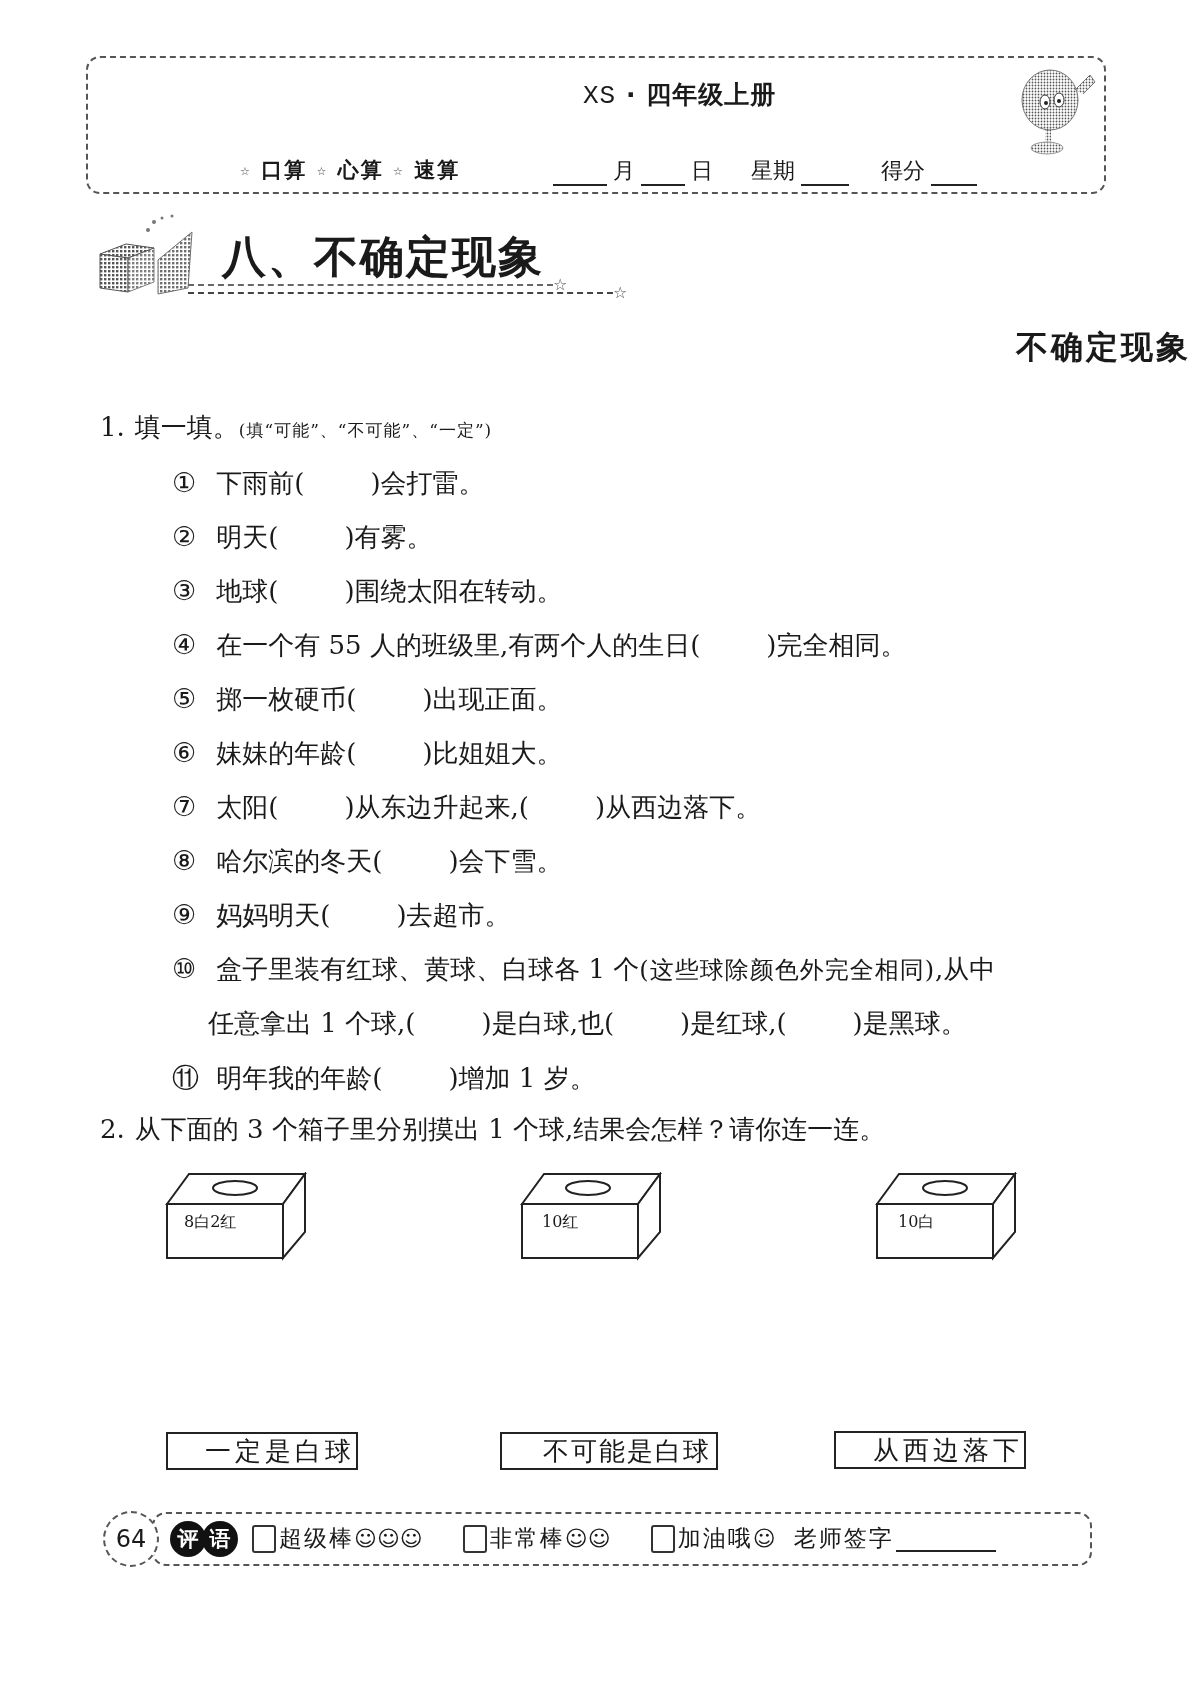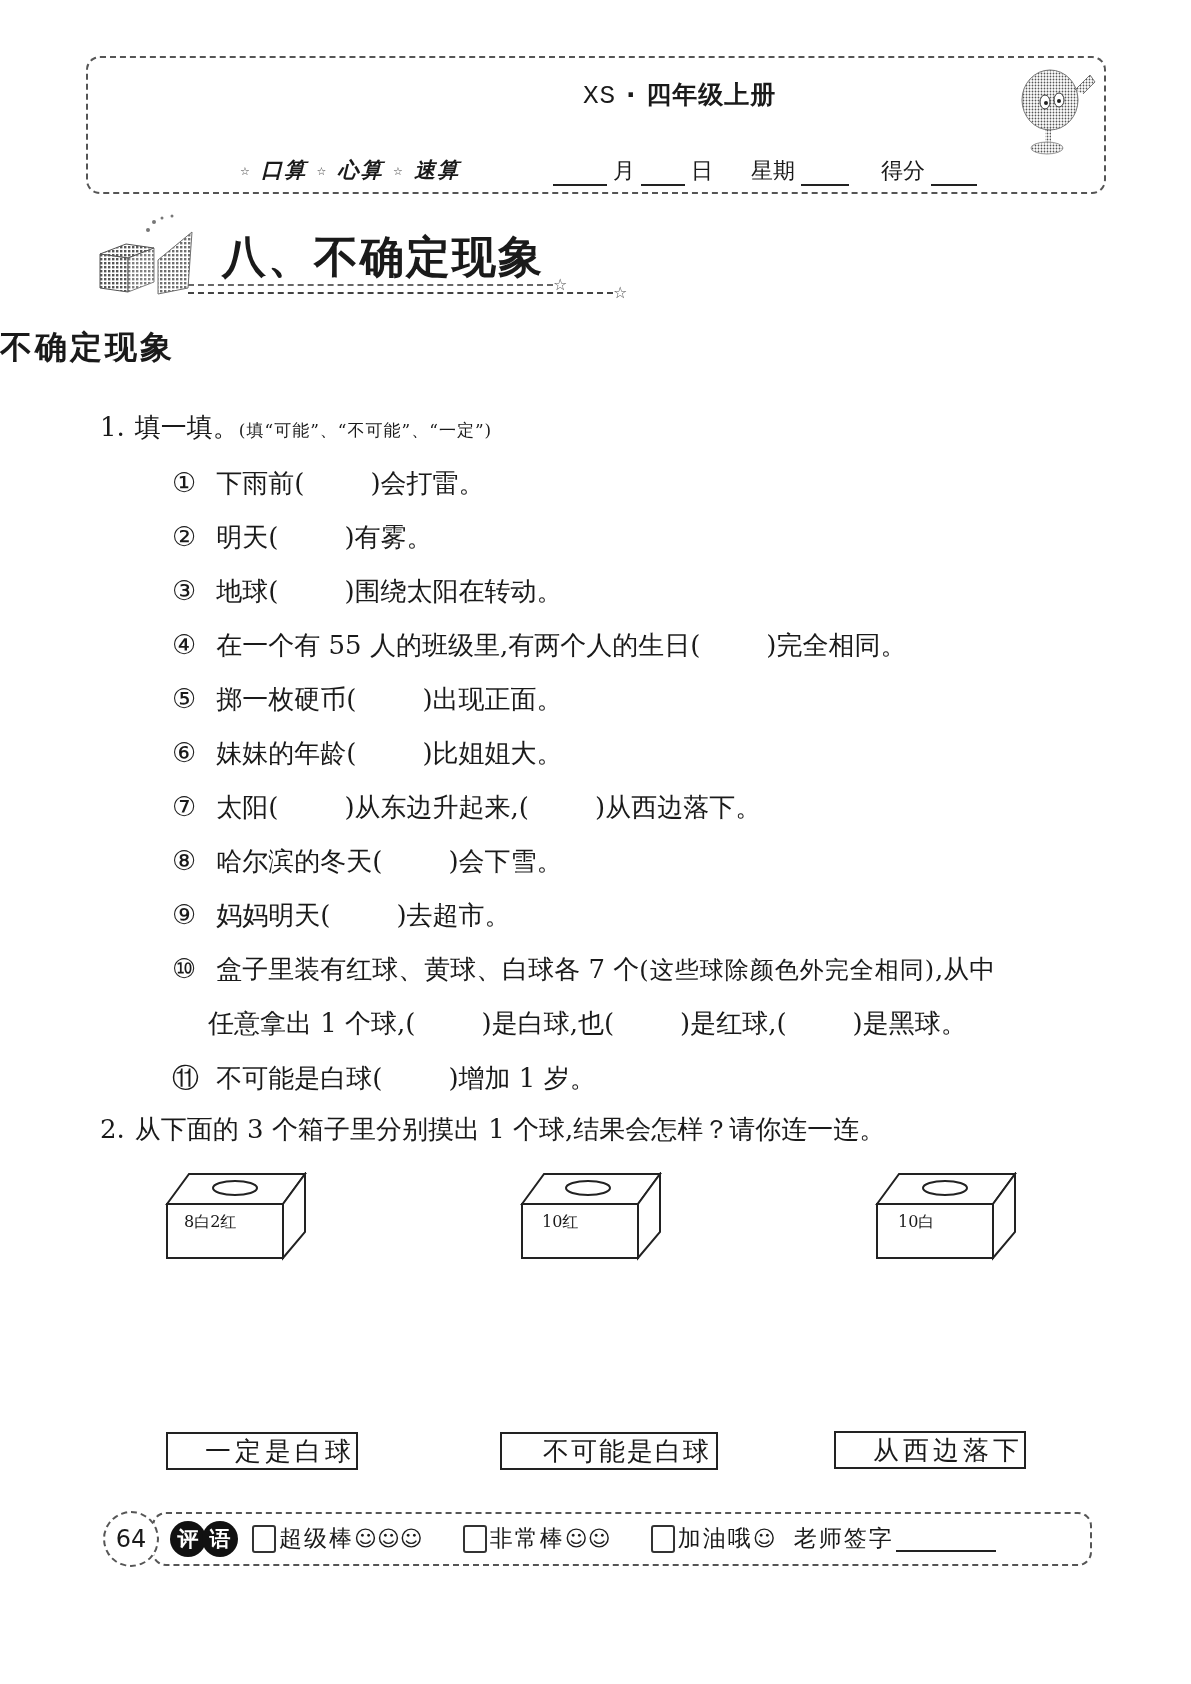--- a/index.html
+++ b/index.html
@@ -6,36 +6,36 @@
     body { width: 1191px; height: 1684px; position: relative; overflow: hidden;
            font-family: "DejaVu Serif", "Liberation Serif", serif; color: #1a1a1a; }
 
     
     .header-box { position: absolute; left: 86px; top: 56px; width: 1020px; height: 138px;
                   border: 2px dashed #555; border-radius: 14px; box-sizing: border-box; }
     .header-title { position: absolute; left: 583px; top: 78px; font-size: 25px; font-weight: bold;
                     font-family: "DejaVu Sans", sans-serif; letter-spacing: 1px; }
     .header-title .xs { font-family: Liberation Mono, monospace; font-weight: normal; font-size: 26px; }
     .header-sub { position: absolute; left: 240px; top: 156px; font-size: 21px; font-weight: bold;
-                  font-family: "DejaVu Sans", sans-serif; letter-spacing: 2px; font-style: italic; }
+                  font-family: "DejaVu Sans", sans-serif; letter-spacing: 2px; }
     .header-sub .star { font-size: 11px; vertical-align: middle; color: #444; font-weight: normal; }
     .header-fields { position: absolute; left: 553px; top: 156px; font-size: 22px;
                      font-family: "DejaVu Sans", sans-serif; display: flex; gap: 6px; align-items: flex-end; }
     .blank { display: inline-block; border-bottom: 2px solid #222; height: 20px; }
     .mascot { position: absolute; left: 995px; top: 60px; width: 110px; height: 100px; }
 
     
     .chapter-icon { position: absolute; left: 96px; top: 210px; width: 120px; height: 90px; }
     .chapter-title { position: absolute; left: 222px; top: 228px; font-size: 44px; font-weight: bold;
                      font-family: "DejaVu Serif", serif; letter-spacing: 2px; }
     .chapter-line1 { position: absolute; left: 188px; top: 284px; width: 365px; border-top: 2px dashed #666; }
     .chapter-line2 { position: absolute; left: 188px; top: 292px; width: 425px; border-top: 2px dashed #444; }
     .star-deco { position: absolute; font-size: 16px; color: #555; font-family: "DejaVu Sans", sans-serif; }
 
-    .section-title { position: absolute; left: 0; width: 1191px; top: 326px; text-align: left;
+    .section-title { position: absolute; left: 0; width: 1191px; top: 326px; text-align: right;
                      font-size: 32px; font-weight: bold; font-family: "DejaVu Sans", sans-serif; letter-spacing: 3px; }
 
     
     .q { position: absolute; font-size: 26px; line-height: 1.2; white-space: nowrap; }
     .q .num { margin-right: 10px; }
     .q .hint { font-size: 17px; letter-spacing: 1px; }
     .item { position: absolute; left: 140px; font-size: 26px; white-space: nowrap; margin-left: 32px; }
     .item .circ { display: inline-block; width: 36px; font-family: "DejaVu Sans", sans-serif; font-size: 27px; }
     .paren { display: inline-block; }
     .small { font-size: 24px; letter-spacing: 1px; }
@@ -168,28 +168,28 @@
 <div class="item" style="top:844px">
   <span class="circ">⑧</span>
   <span>哈尔滨的冬天(</span><span class="paren" style="width:66px"></span><span>)会下雪。</span>
 </div>
 <div class="item" style="top:898px">
   <span class="circ">⑨</span>
   <span>妈妈明天(</span><span class="paren" style="width:66px"></span><span>)去超市。</span>
 </div>
 <div class="item" style="top:952px">
   <span class="circ">⑩</span>
-  <span>盒子里装有红球、黄球、白球各 7 个</span><span class="small">(这些球除颜色外完全相同)</span><span>,从中</span>
+  <span>盒子里装有红球、黄球、白球各 1 个</span><span class="small">(这些球除颜色外完全相同)</span><span>,从中</span>
 </div>
 <div class="item" style="top:1006px;left:176px">
   <span>任意拿出 1 个球,(</span><span class="paren" style="width:66px"></span><span>)是白球,也(</span><span class="paren" style="width:66px"></span><span>)是红球,(</span><span class="paren" style="width:66px"></span><span>)是黑球。</span>
 </div>
 <div class="item" style="top:1060px">
   <span class="circ">⑪</span>
-  <span>不可能是白球(</span><span class="paren" style="width:66px"></span><span>)增加 1 岁。</span>
+  <span>明年我的年龄(</span><span class="paren" style="width:66px"></span><span>)增加 1 岁。</span>
 </div>
 
 <div class="q" style="left:100px;top:1114px">
   <span class="num">2.</span><span>从下面的 3 个箱子里分别摸出 1 个球,结果会怎样？请你连一连。</span>
 </div>
 
 <svg class="box3d" style="left:165px;top:1172px" viewBox="0 0 145 90">
   <polygon points="2,32 24,2 140,2 118,32" fill="#fff" stroke="#222" stroke-width="2"></polygon>
   <polygon points="118,32 140,2 140,60 118,86" fill="#fff" stroke="#222" stroke-width="2"></polygon>
   <rect x="2" y="32" width="116" height="54" fill="#fff" stroke="#222" stroke-width="2"></rect>

